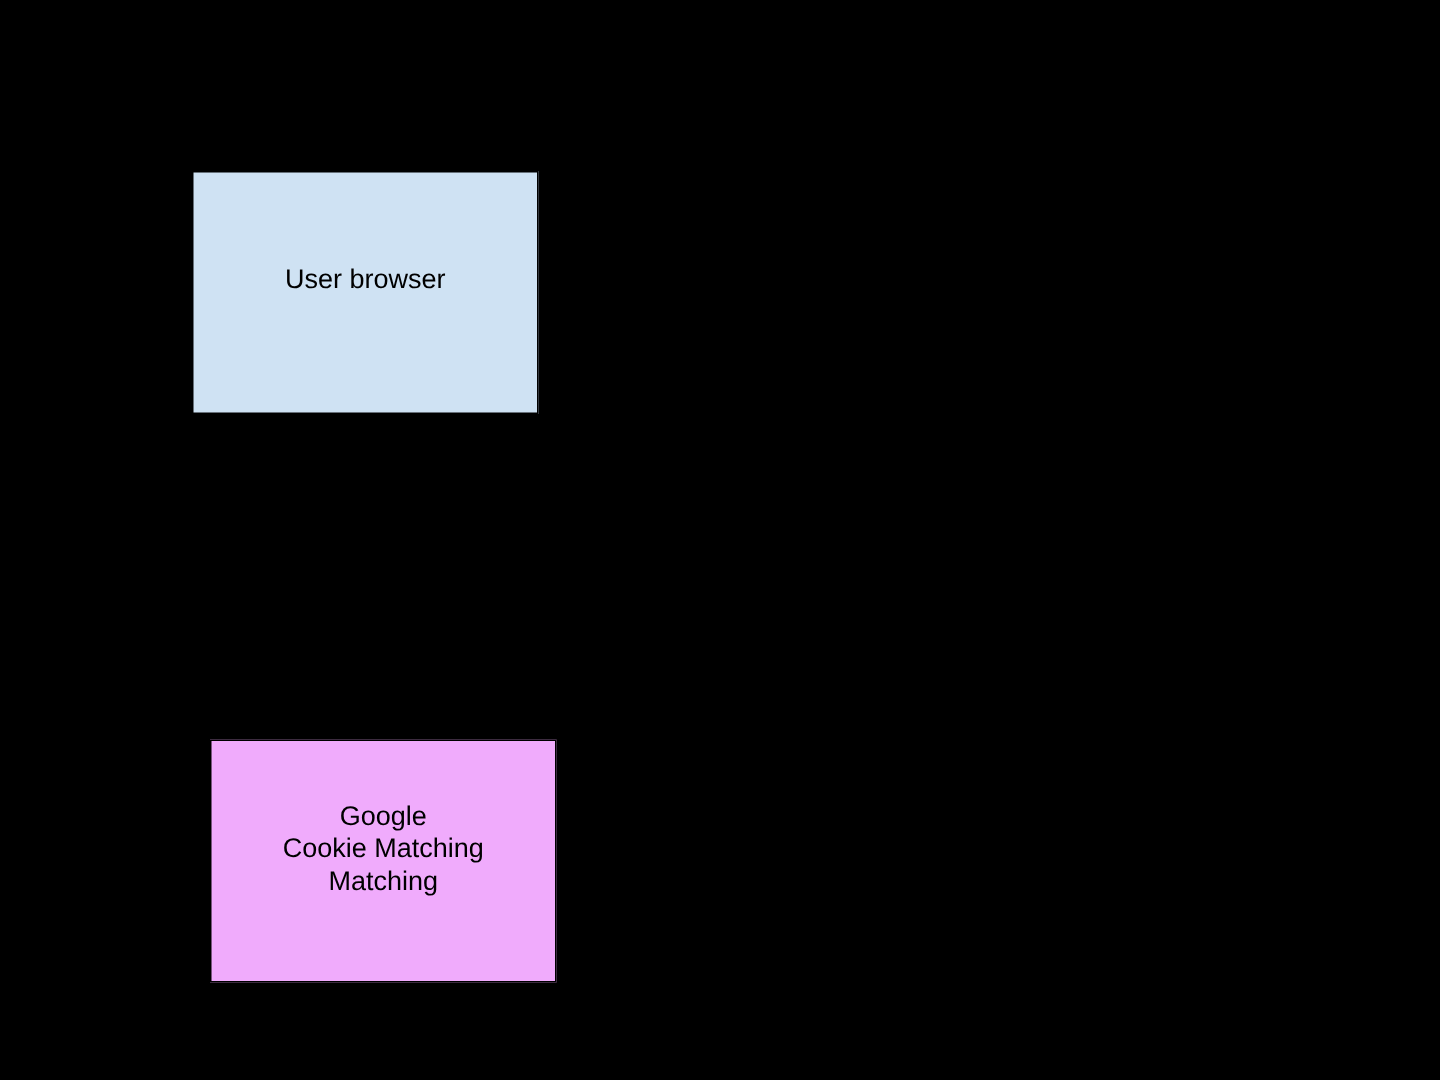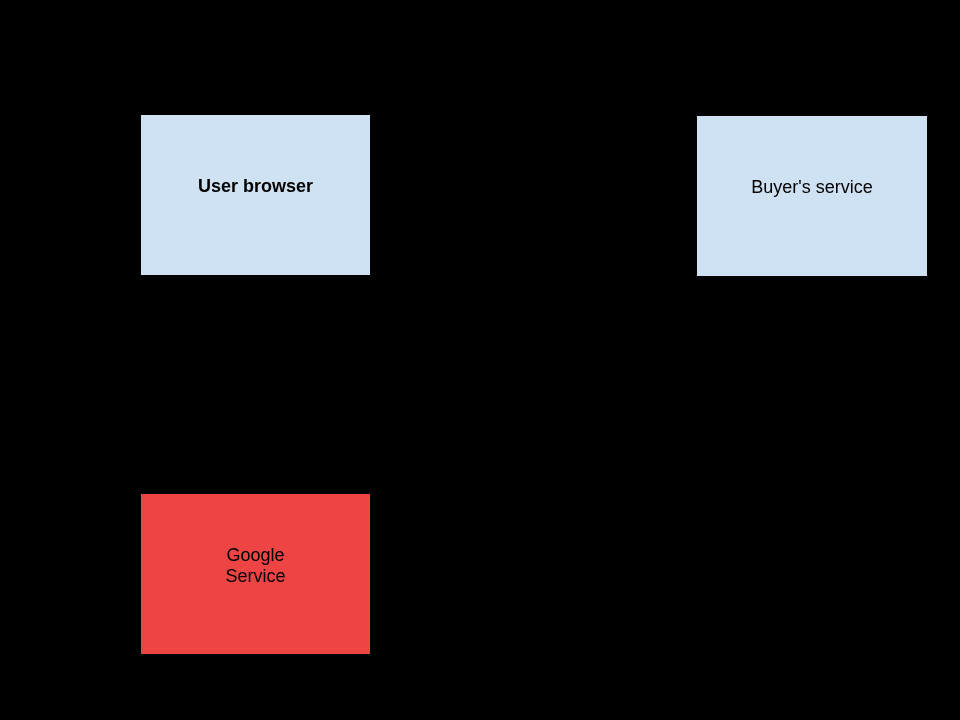--- a/index.html
+++ b/index.html
@@ -31,25 +31,24 @@
     text-align: center;
     font-size: 18px;
     line-height: 21.5px;
     box-sizing: border-box;
   }
   .node .label {
     transform: translateY(-8px);
     width: 100%;
   }
   #node-user-browser {
-    left: 140px;
+    left: 128px;
     top: 114px;
     width: 231px;
     height: 162px;
-    font-weight: bold;
   }
   #node-buyers-service {
     left: 696px;
     top: 115px;
     width: 232px;
     height: 162px;
   }
   #node-google-cms {
     left: 140px;
     top: 493px;
@@ -61,26 +60,22 @@
 <body style="background: rgb(0, 0, 0);">
 
 <div class="diagram-canvas">
 
   <div class="node" id="node-user-browser" style="background-color: rgb(207, 226, 243); border-color: rgb(0, 0, 0); color: rgb(0, 0, 0);">
     <div class="label">
       <div>User browser</div>
     </div>
   </div>
 
-  <div class="node" id="node-buyers-service" style="background-color: rgb(207, 226, 243); border-color: rgb(0, 0, 0); color: rgb(0, 0, 0);">
-    <div class="label">
-      <div>Buyer's service</div>
-    </div>
-  </div>
 
-  <div class="node" id="node-google-cms" style="background-color: #ef4444; border-color: rgb(0, 0, 0); color: rgb(0, 0, 0);">
+  <div class="node" id="node-google-cms" style="background-color: #f0abfc; border-color: rgb(0, 0, 0); color: rgb(0, 0, 0);">
     <div class="label">
       <div>Google</div>
-      <div>Service</div>
+      <div>Cookie Matching</div>
+      <div>Matching</div>
     </div>
   </div>
 
 </div>
 
 </body></html>

